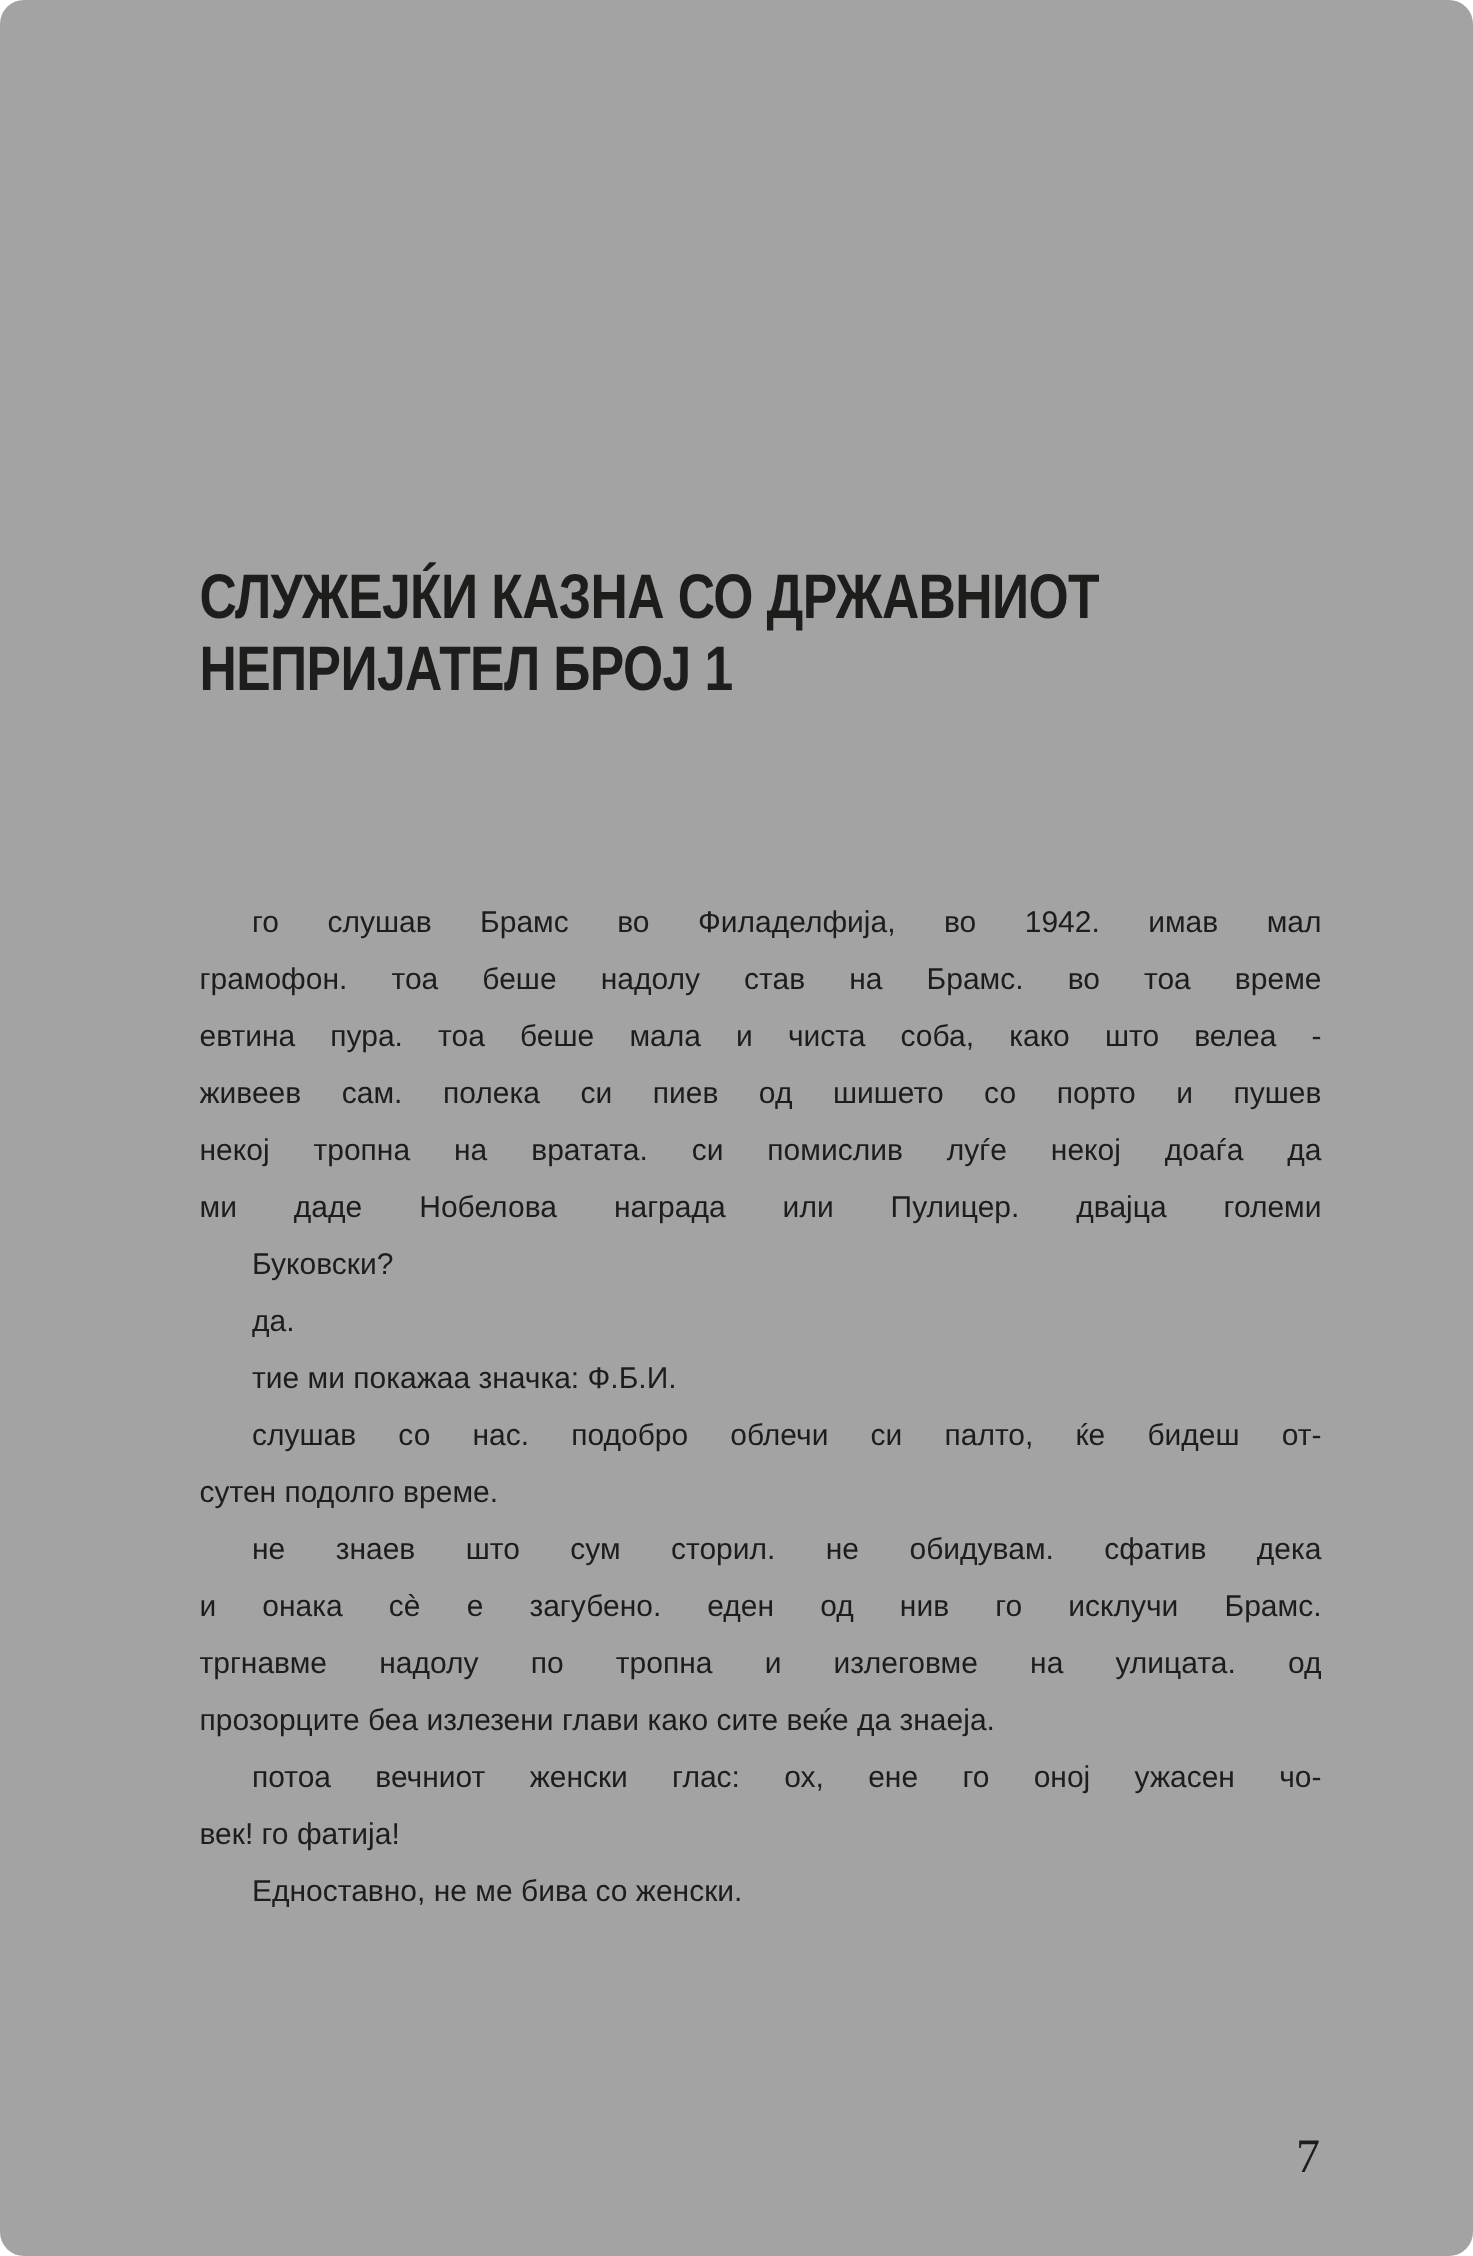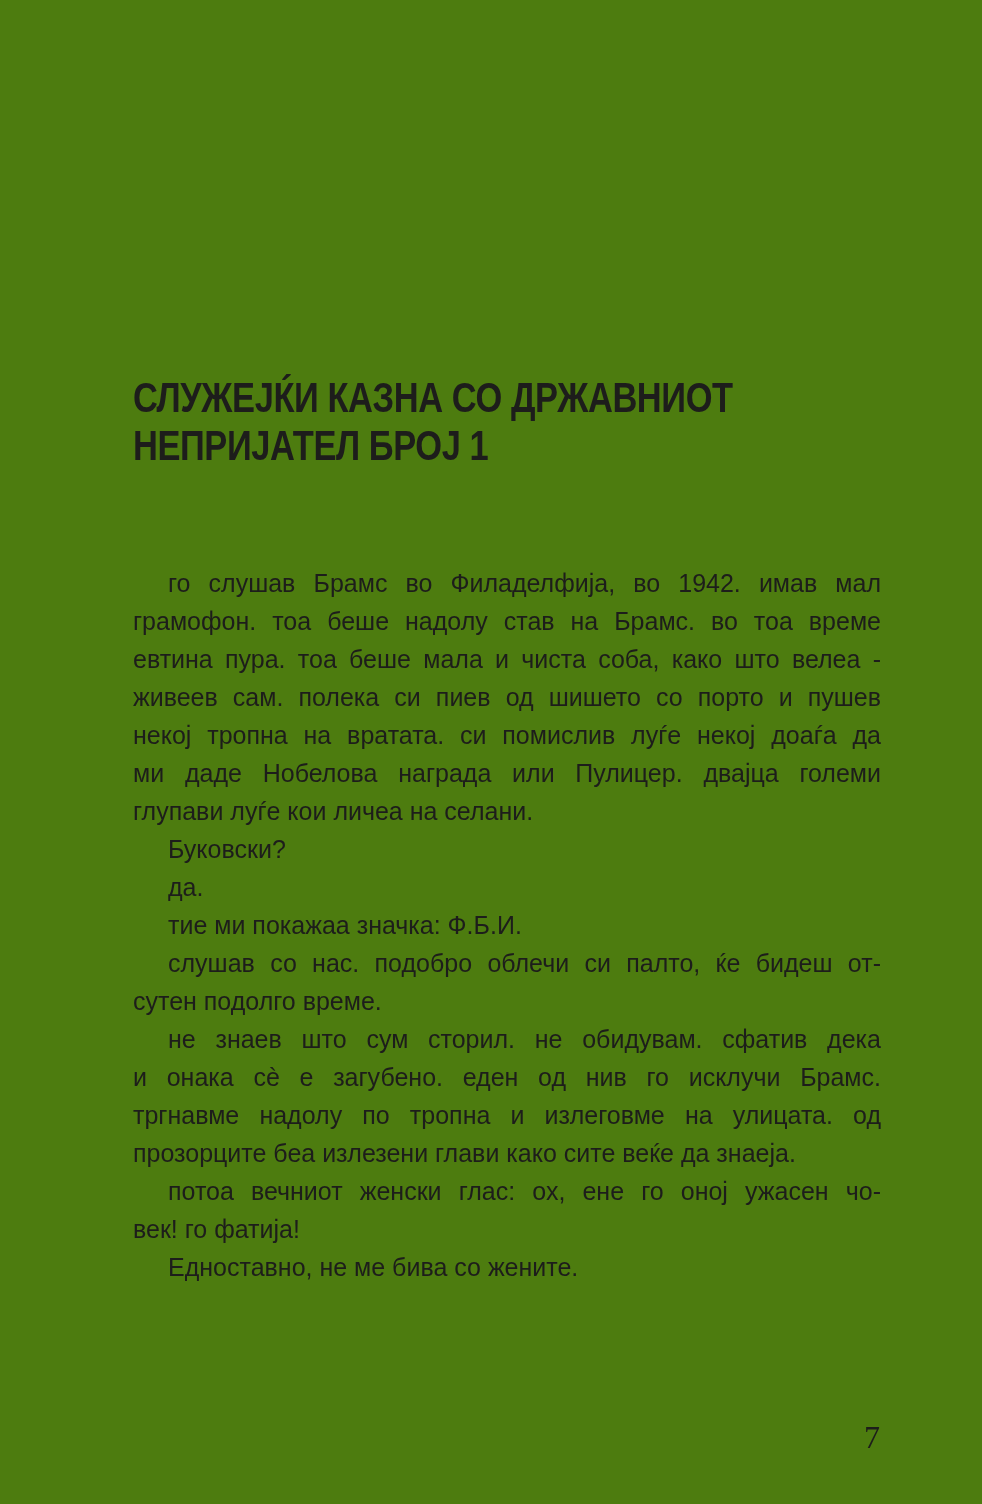--- a/index.html
+++ b/index.html
@@ -4,47 +4,48 @@
 <style>
   html, body {
     margin: 0;
     padding: 0;
     background: #ffffff;
   }
   .book-page {
     position: relative;
     width: 982px;
     height: 1504px;
-    background: #4d7c0f;
+    background: #a3a3a3;
     color: #1d1d1b;
     font-family: "Liberation Sans", sans-serif;
     overflow: hidden;
+    border-radius: 16px;
   }
   .chapter-title {
     position: absolute;
     left: 133px;
     top: 374px;
     width: 760px;
     font-weight: 700;
     font-size: 42px;
     line-height: 48px;
     letter-spacing: -0.5px;
     transform: scaleX(0.82);
     transform-origin: left top;
     white-space: nowrap;
   }
   .chapter-title .title-line {
     display: block;
   }
   .body-text {
     position: absolute;
     left: 133px;
-    top: 564px;
+    top: 596px;
     width: 748px;
-    font-size: 25px;
+    font-size: 20px;
     line-height: 38px;
   }
   .line {
     text-align: justify;
     text-align-last: left;
   }
   .line.fill {
     text-align-last: justify;
   }
   .line.indent {
@@ -70,21 +71,20 @@
   </h1>
 
   <div class="body-text">
       <div class="paragraph">
         <div class="line indent fill">го слушав Брамс во Филаделфија, во 1942. имав мал</div>
         <div class="line fill">грамофон. тоа беше надолу став на Брамс. во тоа време</div>
         <div class="line fill">евтина пура. тоа беше мала и чиста соба, како што велеа -</div>
         <div class="line fill">живеев сам. полека си пиев од шишето со порто и пушев</div>
         <div class="line fill">некој тропна на вратата. си помислив луѓе некој доаѓа да</div>
         <div class="line fill">ми даде Нобелова награда или Пулицер. двајца големи</div>
-        <div class="line">глупави луѓе кои личеа на селани.</div>
       </div>
       <div class="paragraph">
         <div class="line indent">Буковски?</div>
       </div>
       <div class="paragraph">
         <div class="line indent">да.</div>
       </div>
       <div class="paragraph">
         <div class="line indent">тие ми покажаа значка: Ф.Б.И.</div>
       </div>
@@ -96,19 +96,19 @@
         <div class="line indent fill">не знаев што сум сторил. не обидувам. сфатив дека</div>
         <div class="line fill">и онака сè е загубено. еден од нив го исклучи Брамс.</div>
         <div class="line fill">тргнавме надолу по тропна и излеговме на улицата. од</div>
         <div class="line">прозорците беа излезени глави како сите веќе да знаеја.</div>
       </div>
       <div class="paragraph">
         <div class="line indent fill">потоа вечниот женски глас: ох, ене го оној ужасен чо-</div>
         <div class="line">век! го фатија!</div>
       </div>
       <div class="paragraph">
-        <div class="line indent">Едноставно, не ме бива со жените.</div>
+        <div class="line indent">Едноставно, не ме бива со женски.</div>
       </div>
     </div>
 
   <div class="page-number">7</div>
 
 </div>
 
 </body></html>

